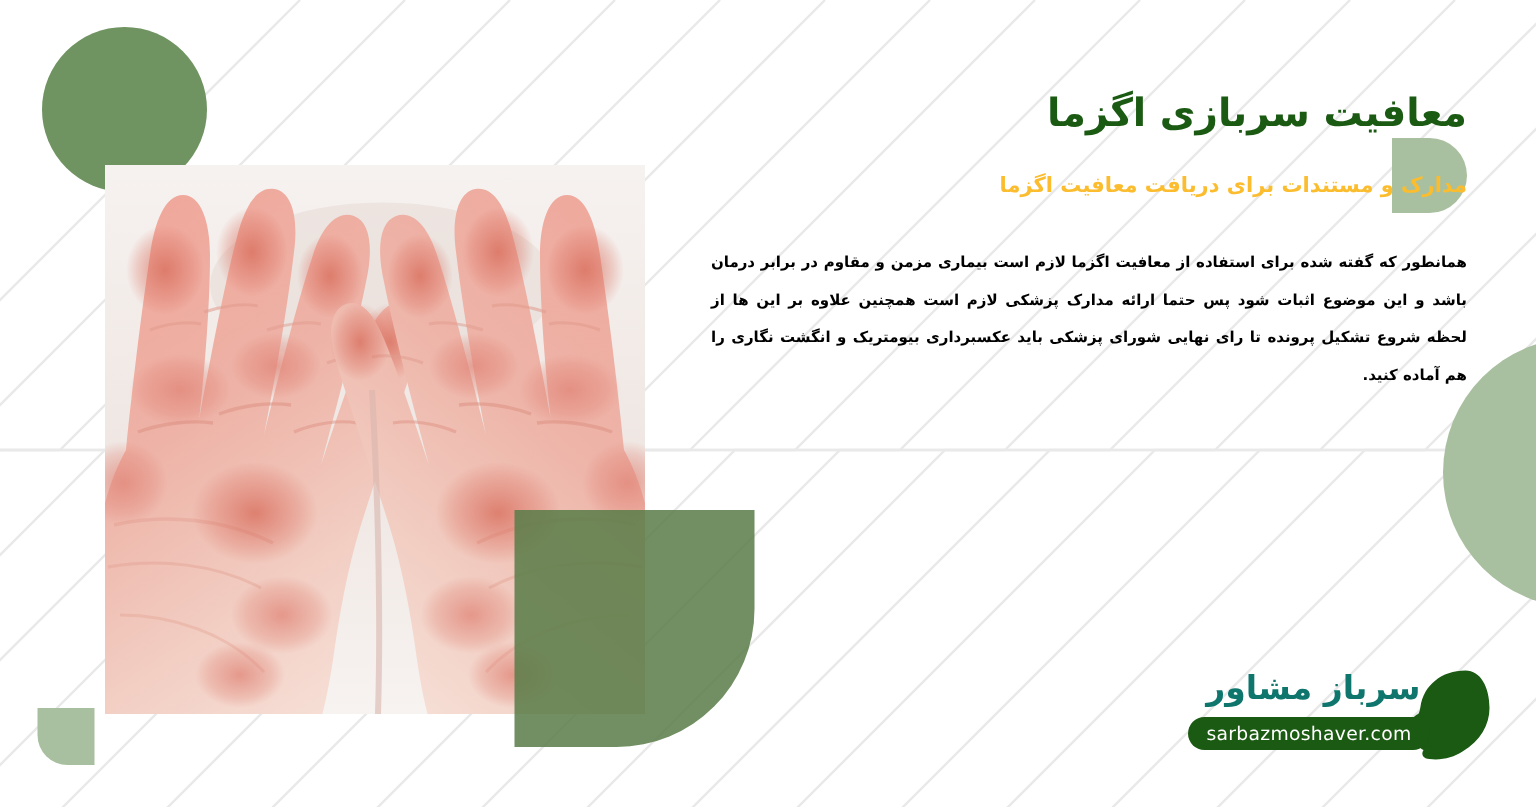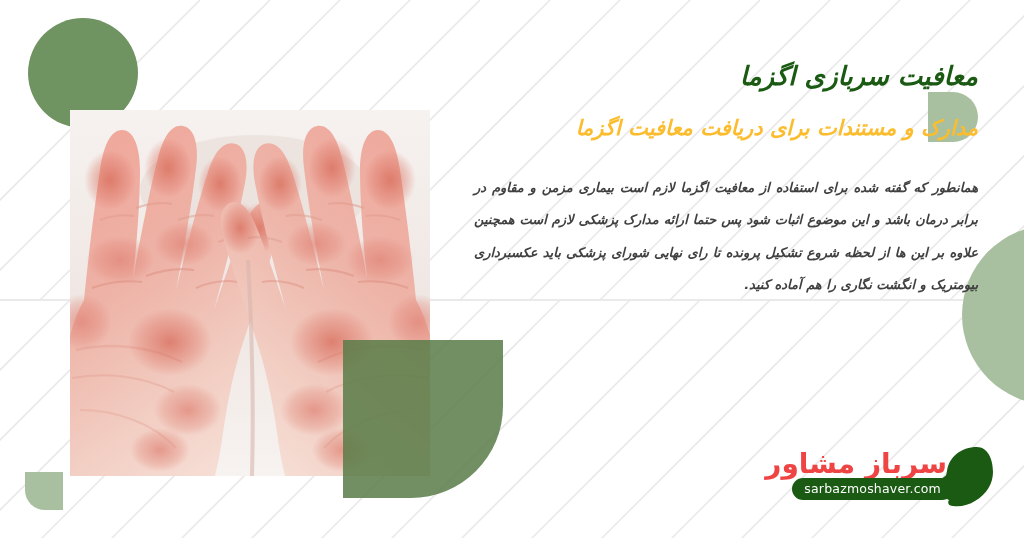--- a/index.html
+++ b/index.html
@@ -60,43 +60,42 @@
     background:#f4efec;
   }
   .photo-wrap svg{display:block;width:360px;height:366px;}
 
   
   .text-col{
     position:absolute;
     left:470px;top:60px;width:508px;
     text-align:right;
     direction:rtl;
-    font-style:italic;
   }
   .title{
     font-size:26px;
     font-weight:bold;
     color:#1b5a12;
     letter-spacing:0px;
     line-height:1.25;
     margin:0 0 22px 0;
     padding-left:48px;
   }
   .subtitle{
-    font-size:21px;
+    font-size:14px;
     font-weight:bold;
     color:#fbbc2e;
     line-height:1.3;
     margin:0 0 30px 0;
     padding-left:8px;
   }
   .body-text{
-    font-size:13px;
+    font-size:10px;
     font-weight:bold;
-    color:#404040;
+    color:#000000;
     line-height:2.5;
     margin:0;
     padding-left:4px;
     text-align:justify;
     text-align-last:right;
   }
 
   
   .logo{
     position:absolute;
@@ -104,21 +103,21 @@
     width:205px;height:68px;
     direction:rtl;
   }
   .logo-head{
     position:absolute;right:0;top:0;
     width:62px;height:64px;
   }
   .logo-head svg{display:block;width:62px;height:64px;}
   .logo-fa{
     position:absolute;right:48px;top:2px;
-    font-size:28px;font-weight:bold;color:#ef4444;
+    font-size:22px;font-weight:bold;color:#0f766e;
     white-space:nowrap;
     letter-spacing:-0.5px;
   }
   .logo-pill{
     position:absolute;right:42px;top:33px;
     background:#1b5a12;
     color:#ffffff;
     font-size:12.5px;
     font-family:"DejaVu Sans","Liberation Sans",sans-serif;
     padding:3px 12px 4px 12px;

